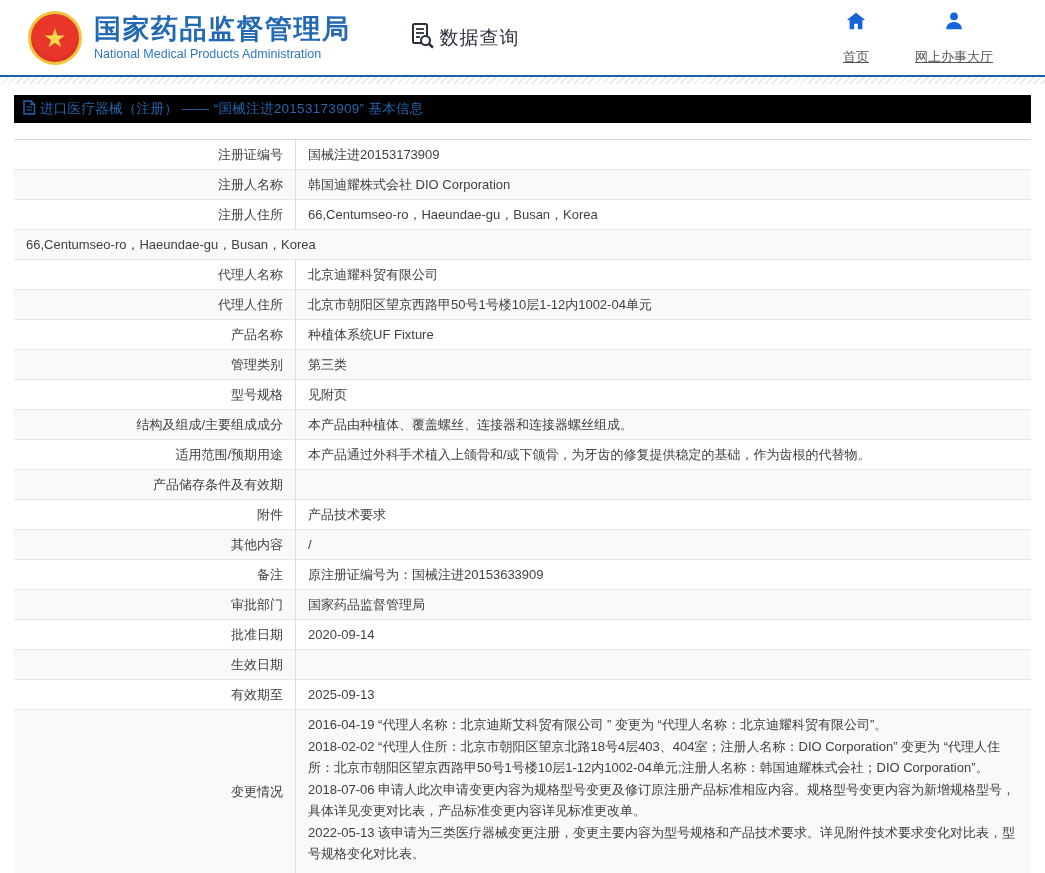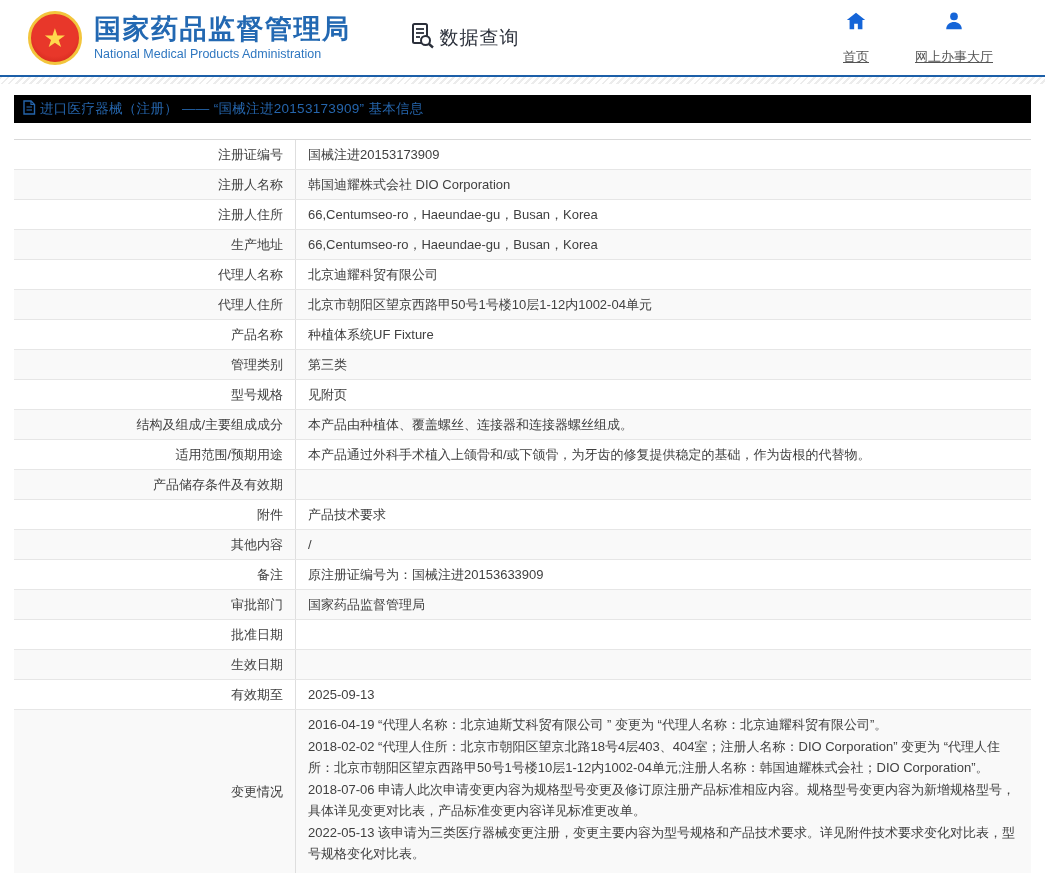--- a/index.html
+++ b/index.html
@@ -115,21 +115,20 @@
     </div>
     <div class="row">
       <div class="cell label">注册人名称</div>
       <div class="cell value">韩国迪耀株式会社 DIO Corporation</div>
     </div>
     <div class="row">
       <div class="cell label">注册人住所</div>
       <div class="cell value">66,Centumseo-ro，Haeundae-gu，Busan，Korea</div>
     </div>
     <div class="row">
-      <div class="cell label">生产地址</div>
       <div class="cell value">66,Centumseo-ro，Haeundae-gu，Busan，Korea</div>
     </div>
     <div class="row">
       <div class="cell label">代理人名称</div>
       <div class="cell value">北京迪耀科贸有限公司</div>
     </div>
     <div class="row">
       <div class="cell label">代理人住所</div>
       <div class="cell value">北京市朝阳区望京西路甲50号1号楼10层1-12内1002-04单元</div>
     </div>
@@ -168,20 +167,21 @@
     <div class="row">
       <div class="cell label">备注</div>
       <div class="cell value">原注册证编号为：国械注进20153633909</div>
     </div>
     <div class="row">
       <div class="cell label">审批部门</div>
       <div class="cell value">国家药品监督管理局</div>
     </div>
     <div class="row">
       <div class="cell label">批准日期</div>
+      <div class="cell value">2020-09-14</div>
     </div>
     <div class="row">
       <div class="cell label">生效日期</div>
       <div class="cell value"></div>
     </div>
     <div class="row">
       <div class="cell label">有效期至</div>
       <div class="cell value">2025-09-13</div>
     </div>
 

